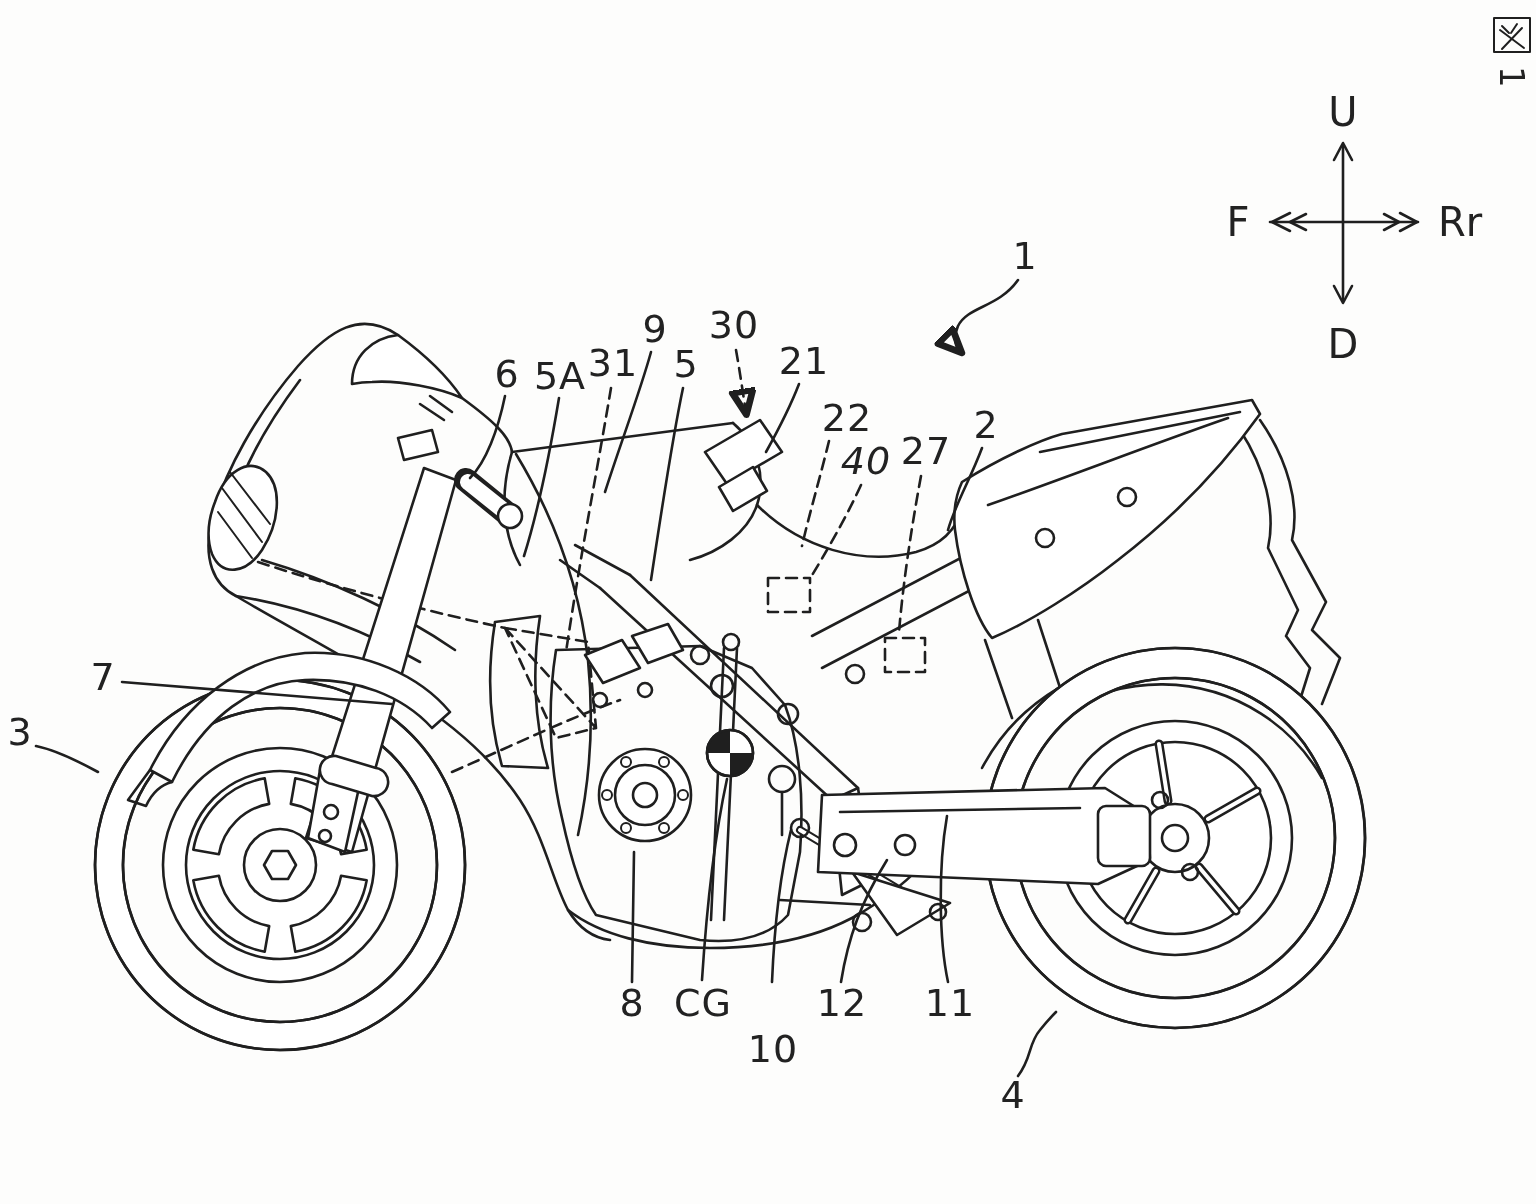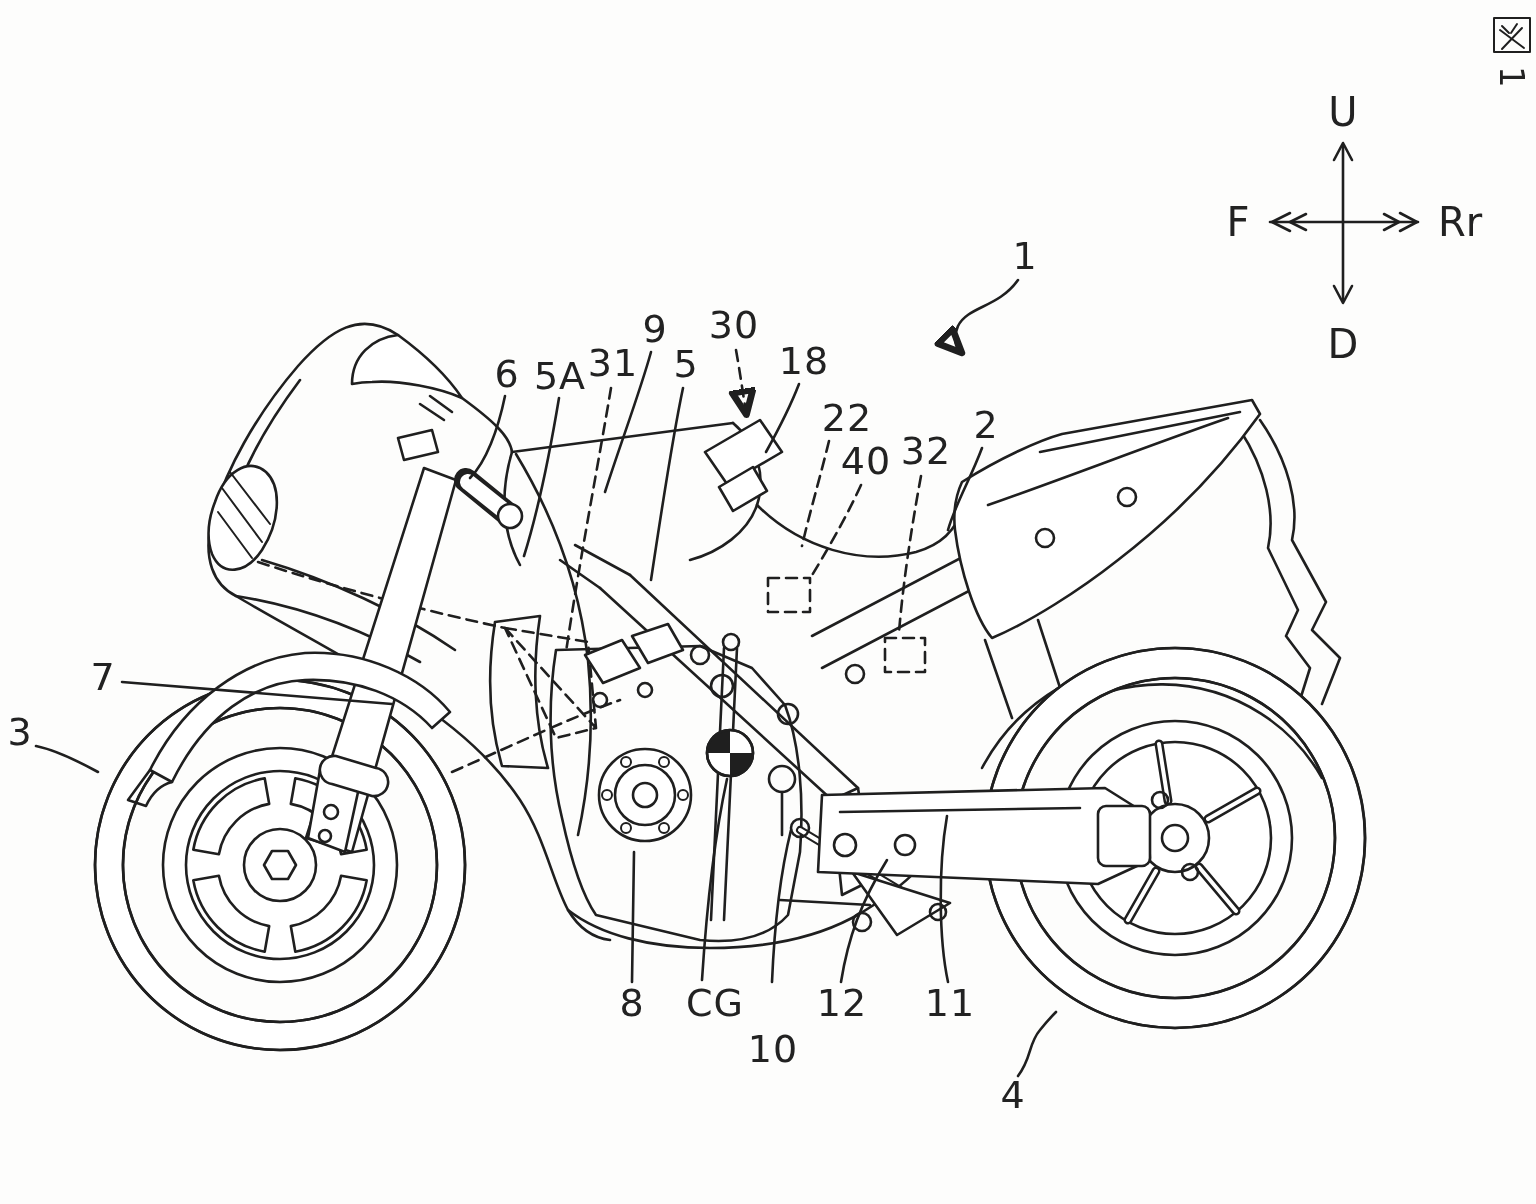--- a/index.html
+++ b/index.html
@@ -243,20 +243,20 @@
       <span class="ref-label" style="left: 686px; top: 364px;">5</span>
       <span class="ref-label" style="left: 560px; top: 376px;">5A</span>
       <span class="ref-label" style="left: 507px; top: 374px;">6</span>
       <span class="ref-label" style="left: 103px; top: 677px;">7</span>
       <span class="ref-label" style="left: 632px; top: 1003px;">8</span>
       <span class="ref-label" style="left: 655px; top: 329px;">9</span>
       <span class="ref-label" style="left: 773px; top: 1003px; margin-top: 46px;">10</span>
       <span class="ref-label" style="left: 950px; top: 1003px;">11</span>
       <span class="ref-label" style="left: 842px; top: 1003px; text-align: right;">12</span>
       <span class="ref-label" style="left: 734px; top: 325px;">30</span>
-      <span class="ref-label" style="left: 804px; top: 361px;">18</span>
+      <span class="ref-label" style="left: 804px; top: 361px;">21</span>
       <span class="ref-label" style="left: 847px; top: 418px;">22</span>
       <span class="ref-label" style="left: 613px; top: 363px;">31</span>
-      <span class="ref-label" style="left: 926px; top: 451px;">32</span>
-      <span class="ref-label" style="left: 866px; top: 461px;">40</span>
-      <span class="ref-label" style="left: 703px; top: 1003px; margin-left: 12px;">CG</span>
+      <span class="ref-label" style="left: 926px; top: 451px;">27</span>
+      <span class="ref-label" style="left: 866px; top: 461px; font-style: italic;">40</span>
+      <span class="ref-label" style="left: 703px; top: 1003px;">CG</span>
     </div>
 </div>
 
 </body></html>

